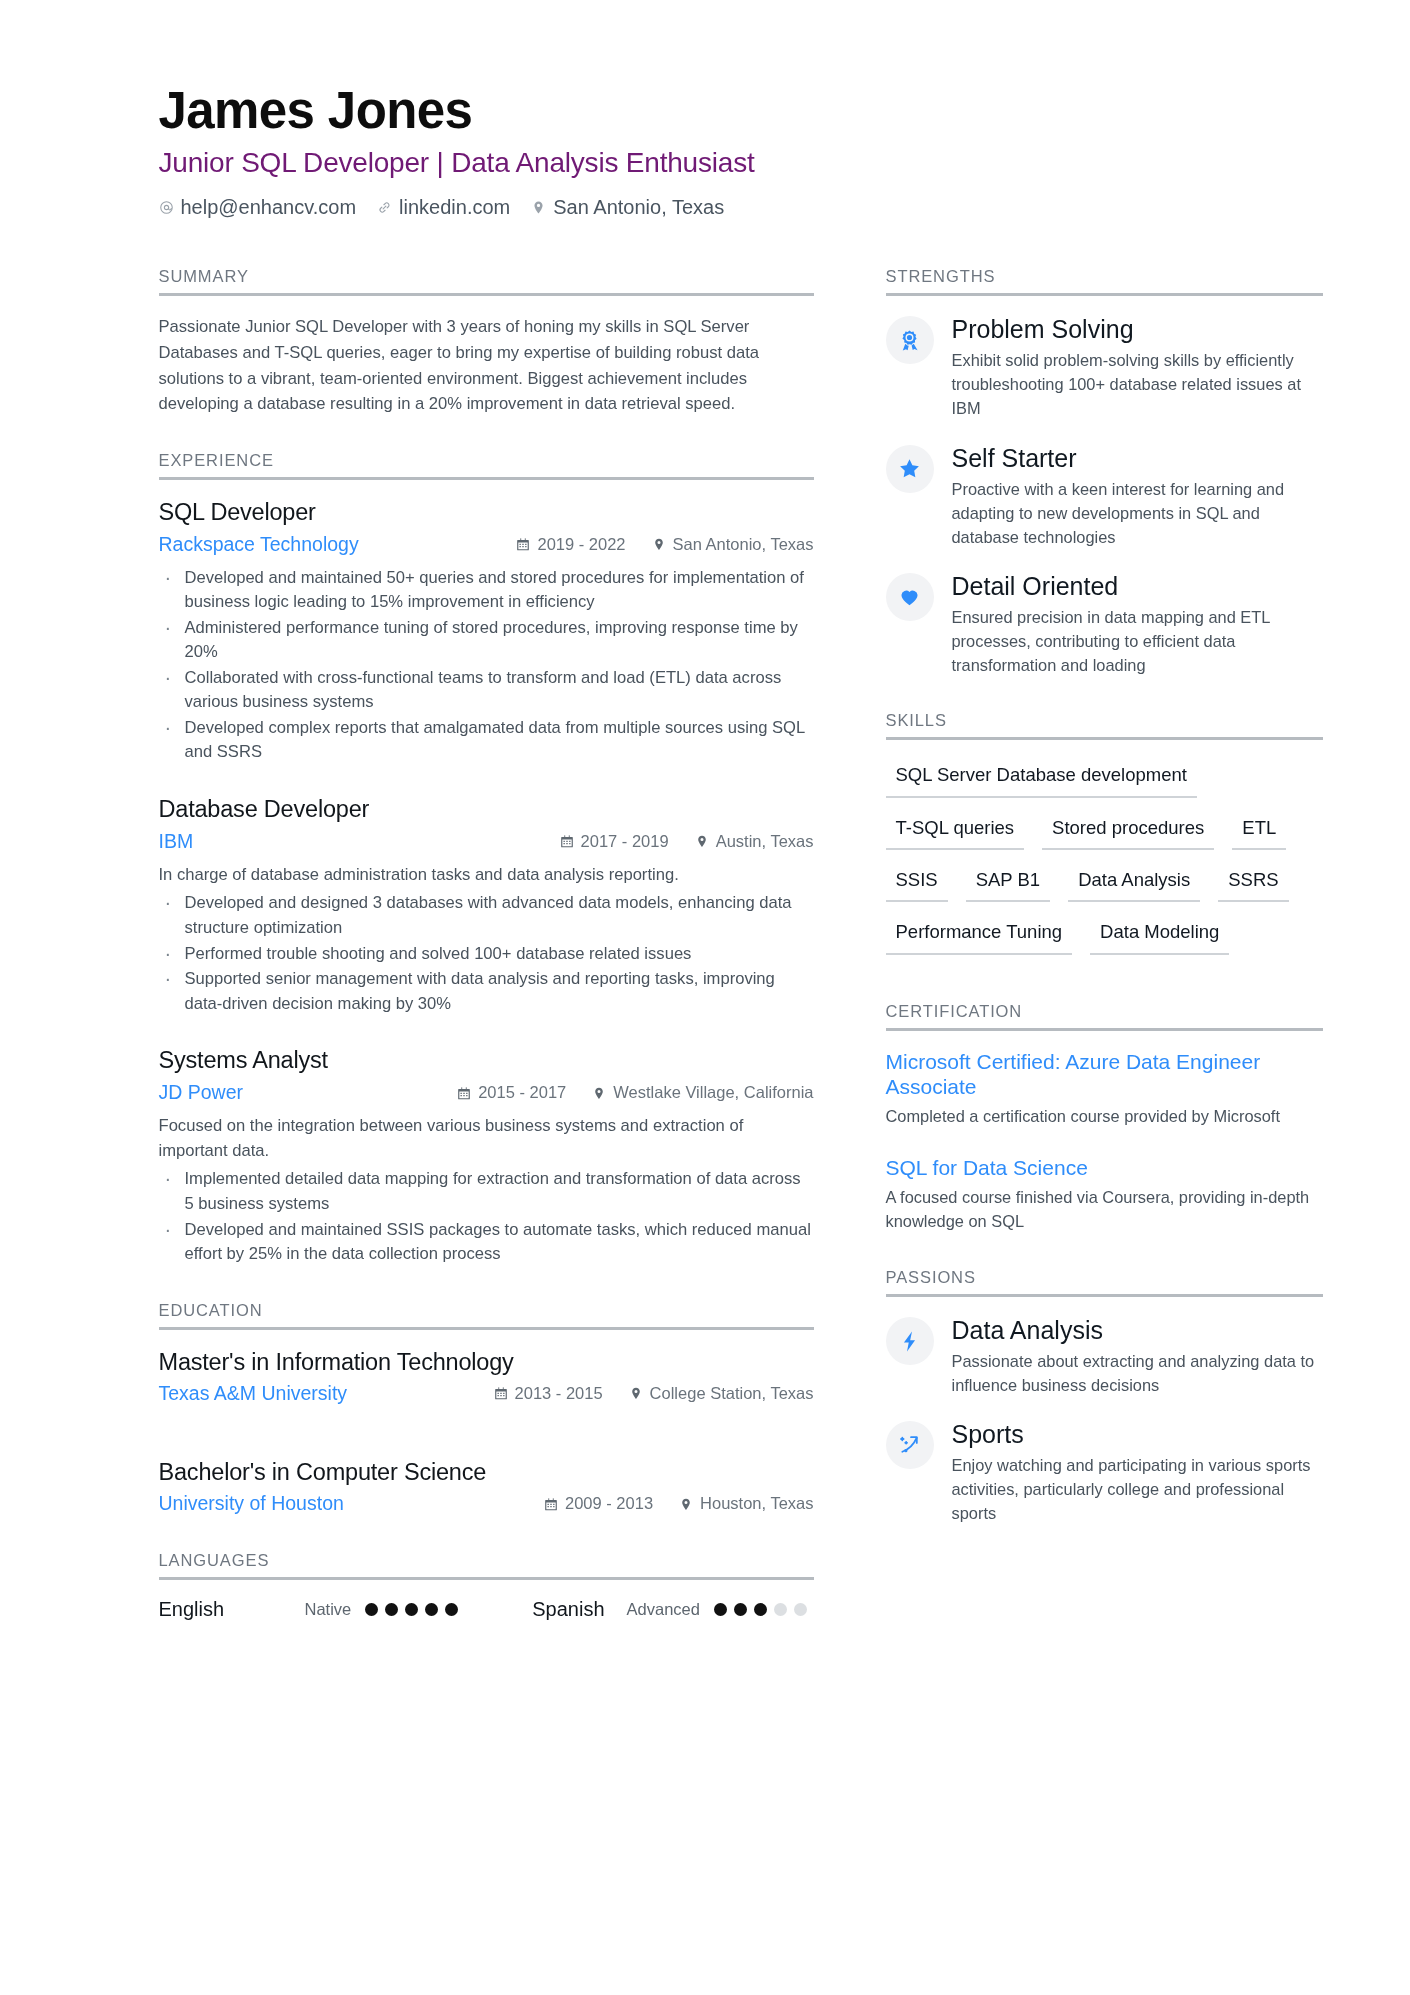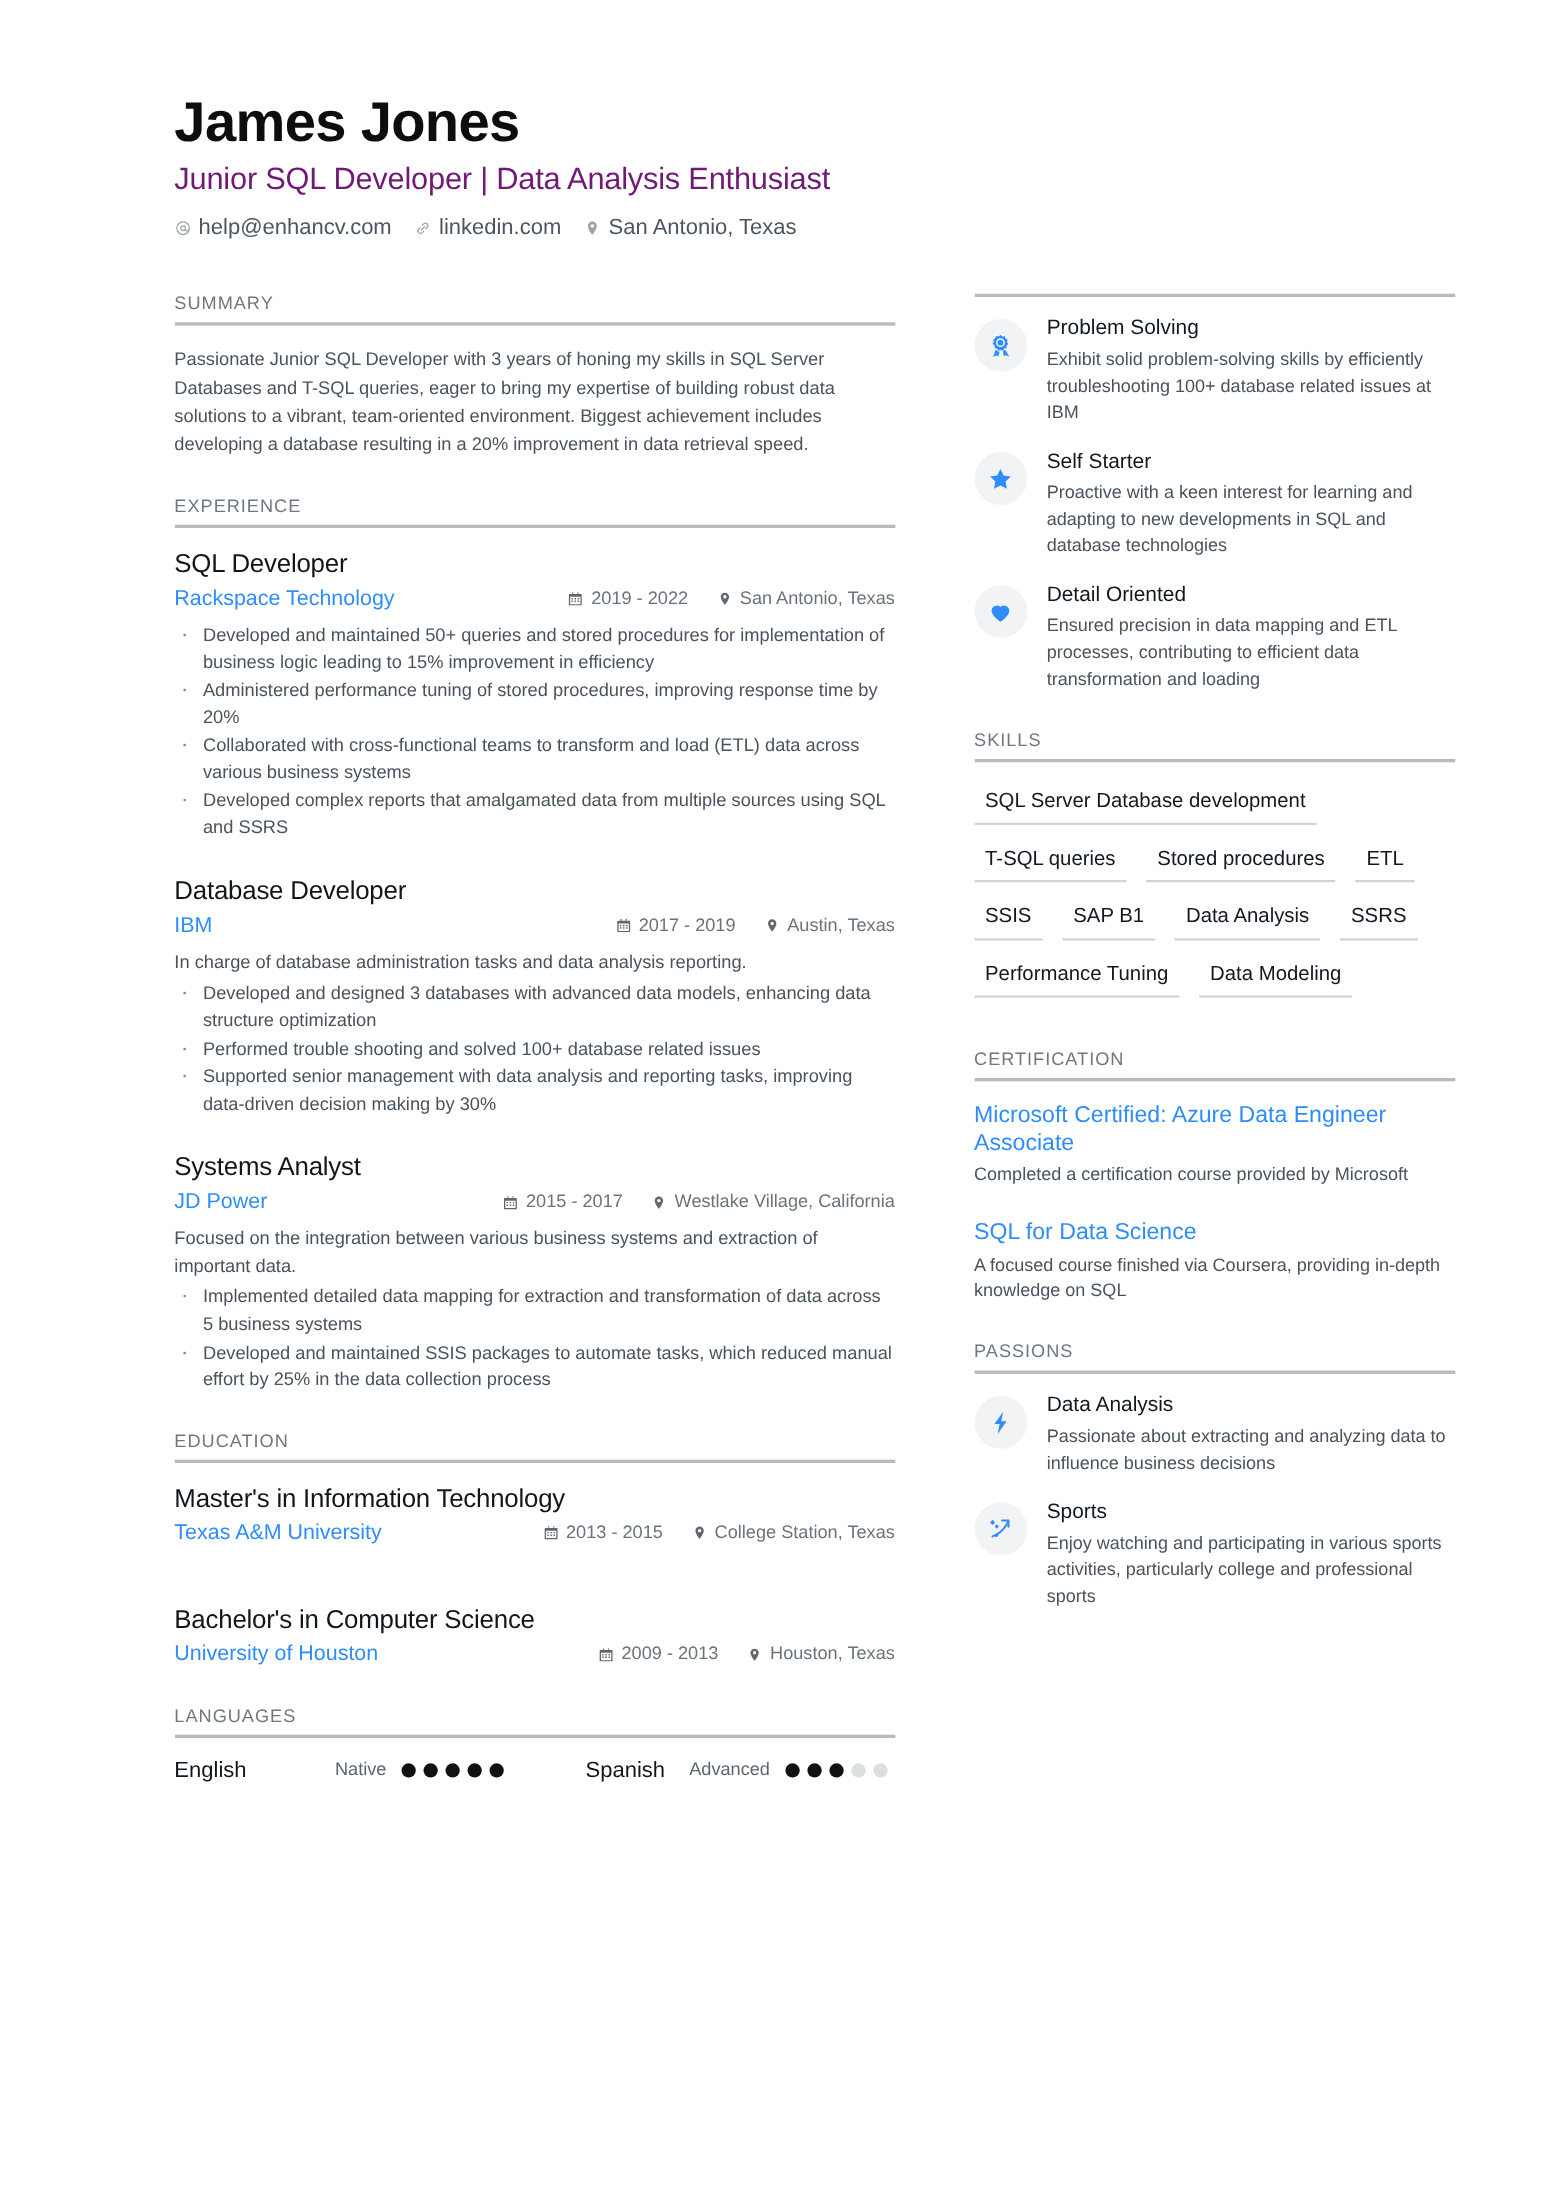--- a/index.html
+++ b/index.html
@@ -215,21 +215,21 @@
     display: flex;
     align-items: center;
     justify-content: center;
     flex: 0 0 48px;
     margin-right: 18px;
     margin-top: 2px;
   }
   .feature-icon svg { width: 23px; height: 23px; display:block; color:#2f8dfa; }
   .feature-body { flex: 1 1 auto; padding-top: 0px; }
   .feature-title {
-    font-size: 19px;
+    font-size: 25px;
     color: #101820;
     margin: 0 0 4px 0;
     font-weight: normal;
     line-height: 1.2;
   }
   .feature-desc {
     font-size: 16.4px;
     line-height: 1.47;
     color: #49535d;
   }
@@ -502,20 +502,21 @@
           </div>
         </div>
 
       </div>
 
       <div class="col-gap"></div>
 
       <div class="col-right">
 
         <div class="section">
+          <div class="section-title">STRENGTHS</div>
           <div class="section-rule"></div>
 
           <div class="feature">
             <div class="feature-icon">
               <svg viewBox="0 0 24 24" fill="currentColor">
                 <path d="M12 1.6 13.9 3l2.3-.3.7 2.2 2 1.1-.7 2.2 1.2 2-1.7 1.6.1 2.3-2.3.4-1.2 2-2.2-.7-2.1.7-1.2-2-2.3-.4.1-2.3L4.6 10l1.2-2-.7-2.2 2-1.1.7-2.2L10.1 3zm0 3.1a4.2 4.2 0 1 0 0 8.4 4.2 4.2 0 0 0 0-8.4zm0 1.5a2.7 2.7 0 1 1 0 5.4 2.7 2.7 0 0 1 0-5.4z"></path>
                 <path d="M7.6 15.4 5 22.4l3.3-1.3 1.7 1 1.2-4.6-1.4-.3zM16.4 15.4l-2.2 1.8 1.2 4.6 1.7-1 3.3 1.3z"></path>
               </svg>
             </div>
             <div class="feature-body">

